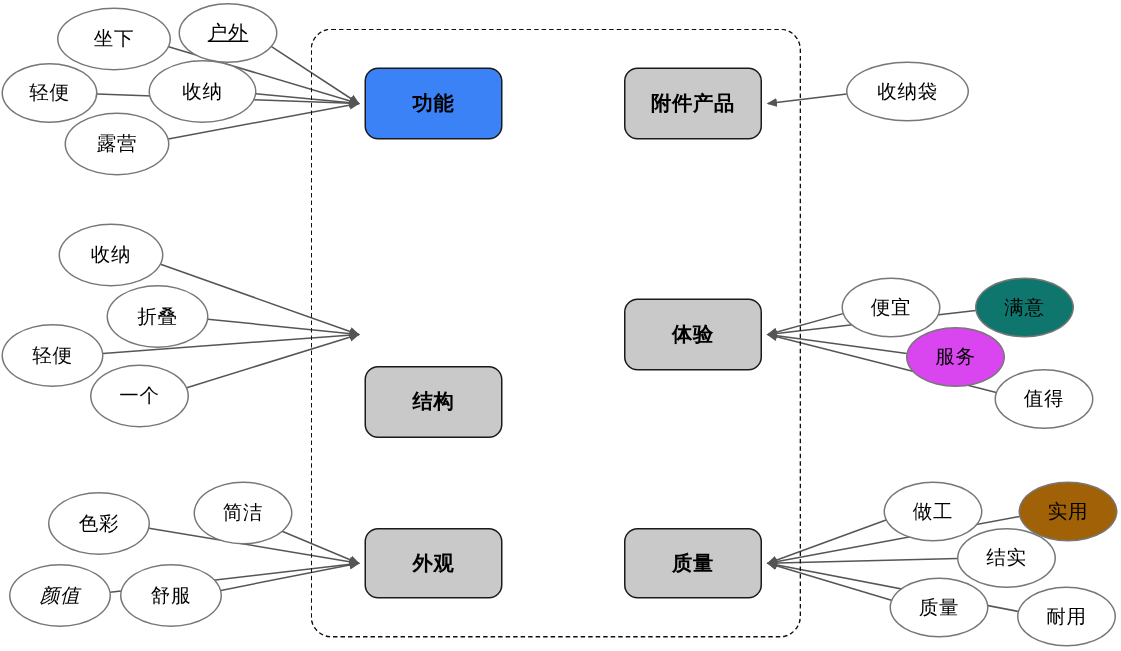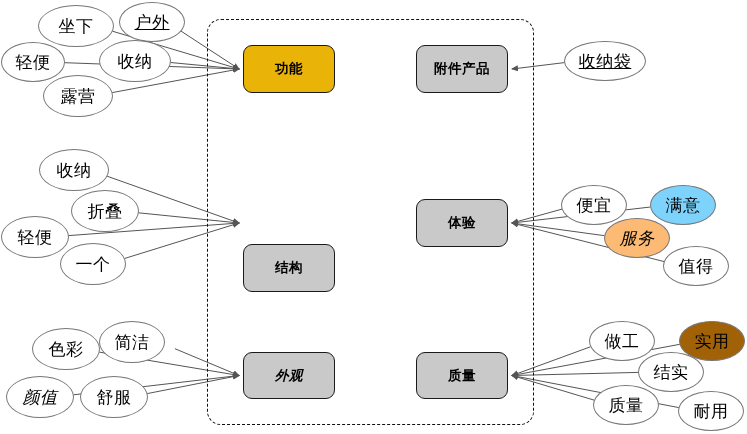--- a/index.html
+++ b/index.html
@@ -18,21 +18,21 @@
     color:#000;
     letter-spacing:0.5px;
   }
   .node-ellipse{
     position:absolute;
     background:#ffffff;
     border:1px solid #777777;
     border-radius:50%;
     box-sizing:border-box;
     display:flex;align-items:center;justify-content:center;
-    font-size:17px;
+    font-size:13px;
     color:#000;
     letter-spacing:0.5px;
   }
   .dashed-container{
     position:absolute;
     border:1.7px dashed #111111;
     border-radius:14px;
     box-sizing:border-box;
     background:transparent;
   }
@@ -71,42 +71,42 @@
         <line x1="679.8" y1="344.3" x2="512.0" y2="375.5" stroke="#555555" stroke-width="1" marker-end="url(#arrow)"></line>
         <line x1="638.3" y1="372.4" x2="512.0" y2="375.5" stroke="#555555" stroke-width="1" marker-end="url(#arrow)"></line>
         <line x1="594.3" y1="400.2" x2="512.0" y2="375.5" stroke="#555555" stroke-width="1" marker-end="url(#arrow)"></line>
         <line x1="678.8" y1="407.6" x2="512.0" y2="375.5" stroke="#555555" stroke-width="1" marker-end="url(#arrow)"></line>
       </g>
   </svg>
 
   <div class="dashed-container" style="left: 207px; top: 19px; width: 327px; height: 406px; border-color: rgb(17, 17, 17);"></div>
 
   <div id="nodes-layer">
-      <div class="node-box" style="left: 243px; top: 45px; width: 92px; height: 48px; background: #eab308; border-color: rgb(26, 26, 26);">功能</div>
+      <div class="node-box" style="left: 243px; top: 45px; width: 92px; height: 48px; background: #3b82f6; border-color: rgb(26, 26, 26);">功能</div>
       <div class="node-box" style="left: 416px; top: 45px; width: 92px; height: 48px; background: rgb(201, 201, 201); border-color: rgb(26, 26, 26);">附件产品</div>
       <div class="node-box" style="left: 243px; top: 199px; width: 92px; height: 48px; background: rgb(201, 201, 201); border-color: rgb(26, 26, 26); margin-top: 45px;">结构</div>
       <div class="node-box" style="left: 416px; top: 199px; width: 92px; height: 48px; background: rgb(201, 201, 201); border-color: rgb(26, 26, 26);">体验</div>
-      <div class="node-box" style="left: 243px; top: 352px; width: 92px; height: 47px; background: rgb(201, 201, 201); border-color: rgb(26, 26, 26); font-style: italic;">外观</div>
+      <div class="node-box" style="left: 243px; top: 352px; width: 92px; height: 47px; background: rgb(201, 201, 201); border-color: rgb(26, 26, 26);">外观</div>
       <div class="node-box" style="left: 416px; top: 352px; width: 92px; height: 47px; background: rgb(201, 201, 201); border-color: rgb(26, 26, 26);">质量</div>
       <div class="node-ellipse" style="left: 38px; top: 5px; width: 76px; height: 42px; background: rgb(255, 255, 255); border-color: rgb(119, 119, 119);">坐下</div>
       <div class="node-ellipse" style="left: 119px; top: 2px; width: 66px; height: 40px; background: rgb(255, 255, 255); border-color: rgb(119, 119, 119); text-decoration: underline;">户外</div>
       <div class="node-ellipse" style="left: 1px; top: 42px; width: 64px; height: 40px; background: rgb(255, 255, 255); border-color: rgb(119, 119, 119);">轻便</div>
       <div class="node-ellipse" style="left: 99px; top: 40px; width: 72px; height: 42px; background: rgb(255, 255, 255); border-color: rgb(119, 119, 119);">收纳</div>
       <div class="node-ellipse" style="left: 43px; top: 75px; width: 70px; height: 42px; background: rgb(255, 255, 255); border-color: rgb(119, 119, 119);">露营</div>
-      <div class="node-ellipse" style="left: 564px; top: 41px; width: 82px; height: 40px; background: rgb(255, 255, 255); border-color: rgb(119, 119, 119); text-decoration: underline;">收纳袋</div>
+      <div class="node-ellipse" style="left: 564px; top: 41px; width: 82px; height: 40px; background: rgb(255, 255, 255); border-color: rgb(119, 119, 119);">收纳袋</div>
       <div class="node-ellipse" style="left: 39px; top: 149px; width: 70px; height: 42px; background: rgb(255, 255, 255); border-color: rgb(119, 119, 119);">收纳</div>
       <div class="node-ellipse" style="left: 71px; top: 190px; width: 68px; height: 42px; background: rgb(255, 255, 255); border-color: rgb(119, 119, 119);">折叠</div>
       <div class="node-ellipse" style="left: 1px; top: 216px; width: 68px; height: 42px; background: rgb(255, 255, 255); border-color: rgb(119, 119, 119);">轻便</div>
       <div class="node-ellipse" style="left: 60px; top: 243px; width: 66px; height: 42px; background: rgb(255, 255, 255); border-color: rgb(119, 119, 119);">一个</div>
       <div class="node-ellipse" style="left: 561px; top: 185px; width: 66px; height: 40px; background: rgb(255, 255, 255); border-color: rgb(119, 119, 119);">便宜</div>
-      <div class="node-ellipse" style="left: 650px; top: 185px; width: 66px; height: 40px; background: #7dd3fc; border-color: rgb(119, 119, 119);">满意</div>
-      <div class="node-ellipse" style="left: 604px; top: 218px; width: 66px; height: 40px; background: #fdba74; border-color: rgb(119, 119, 119); font-style: italic;">服务</div>
+      <div class="node-ellipse" style="left: 650px; top: 185px; width: 66px; height: 40px; background: #0f766e; border-color: rgb(119, 119, 119);">满意</div>
+      <div class="node-ellipse" style="left: 604px; top: 218px; width: 66px; height: 40px; background: #d946ef; border-color: rgb(119, 119, 119);">服务</div>
       <div class="node-ellipse" style="left: 663px; top: 246px; width: 66px; height: 40px; background: rgb(255, 255, 255); border-color: rgb(119, 119, 119);">值得</div>
       <div class="node-ellipse" style="left: 32px; top: 328px; width: 68px; height: 42px; background: rgb(255, 255, 255); border-color: rgb(119, 119, 119);">色彩</div>
-      <div class="node-ellipse" style="left: 99px; top: 321px; width: 66px; height: 42px; background: rgb(255, 255, 255); border-color: rgb(119, 119, 119);">简洁</div>
+      <div class="node-ellipse" style="left: 129px; top: 321px; width: 66px; height: 42px; background: rgb(255, 255, 255); border-color: rgb(119, 119, 119);">简洁</div>
       <div class="node-ellipse" style="left: 6px; top: 376px; width: 68px; height: 42px; background: rgb(255, 255, 255); border-color: rgb(119, 119, 119); font-style: italic;">颜值</div>
       <div class="node-ellipse" style="left: 80px; top: 376px; width: 68px; height: 42px; background: rgb(255, 255, 255); border-color: rgb(119, 119, 119);">舒服</div>
       <div class="node-ellipse" style="left: 589px; top: 321px; width: 66px; height: 40px; background: rgb(255, 255, 255); border-color: rgb(119, 119, 119);">做工</div>
       <div class="node-ellipse" style="left: 679px; top: 321px; width: 66px; height: 40px; background: #a16207; border-color: rgb(119, 119, 119);">实用</div>
       <div class="node-ellipse" style="left: 638px; top: 352px; width: 66px; height: 40px; background: rgb(255, 255, 255); border-color: rgb(119, 119, 119);">结实</div>
       <div class="node-ellipse" style="left: 593px; top: 385px; width: 66px; height: 40px; background: rgb(255, 255, 255); border-color: rgb(119, 119, 119);">质量</div>
       <div class="node-ellipse" style="left: 678px; top: 391px; width: 66px; height: 40px; background: rgb(255, 255, 255); border-color: rgb(119, 119, 119);">耐用</div>
     </div>
 
 </div>

